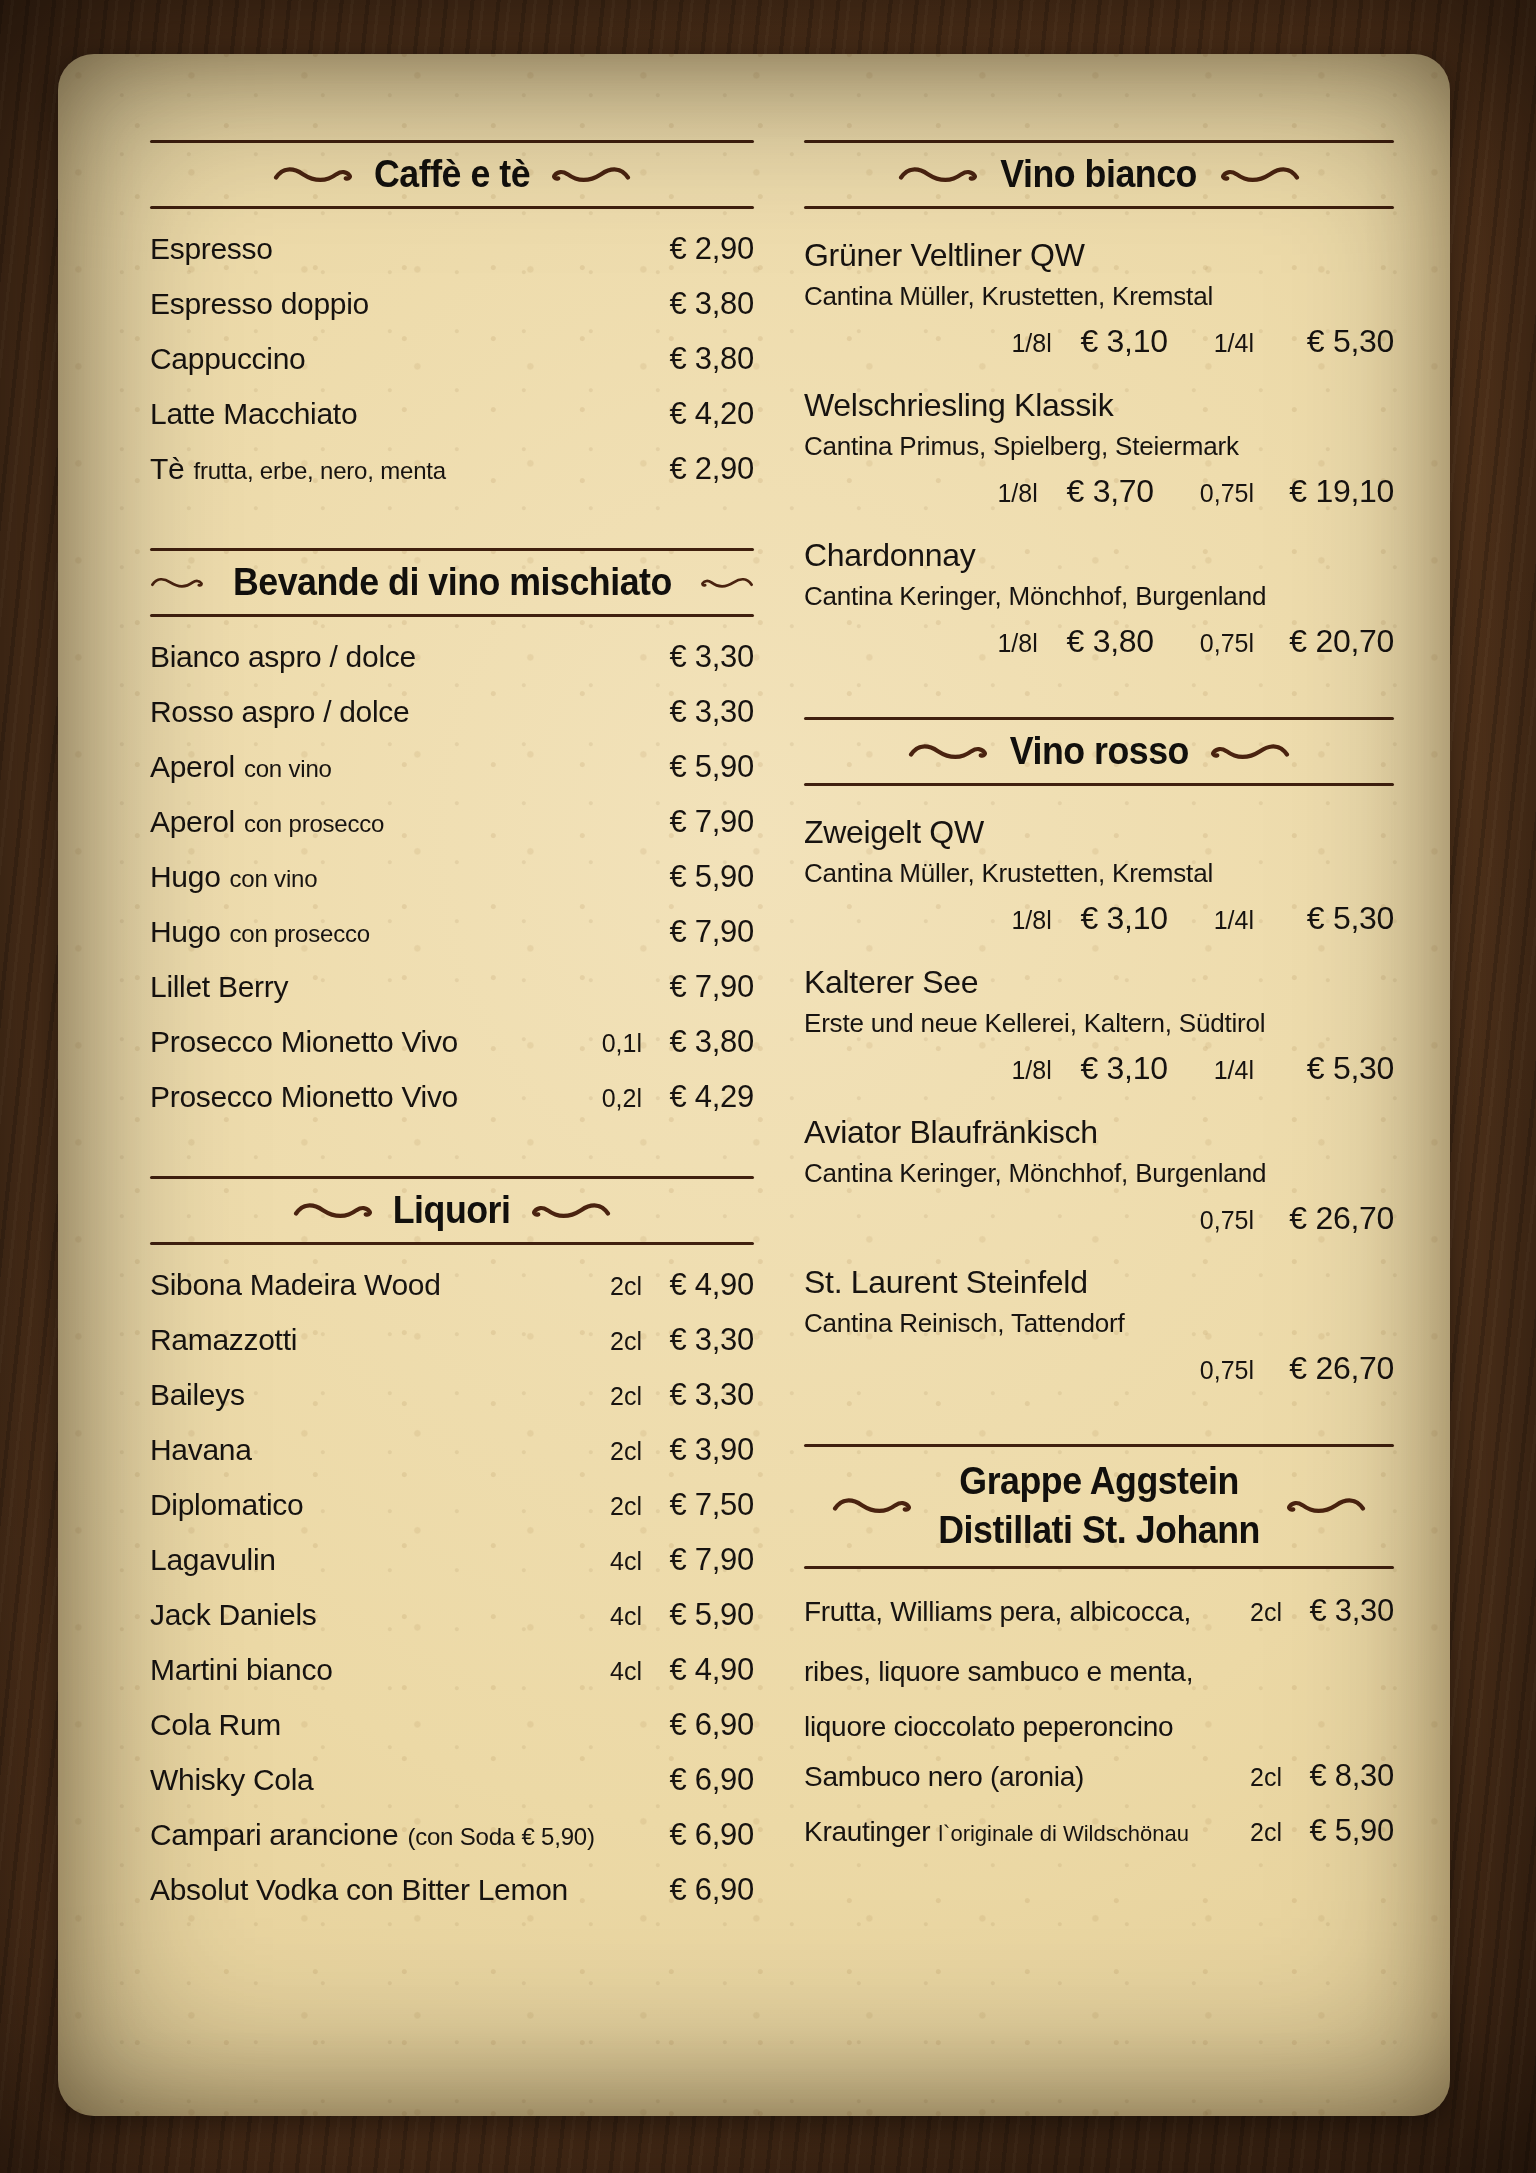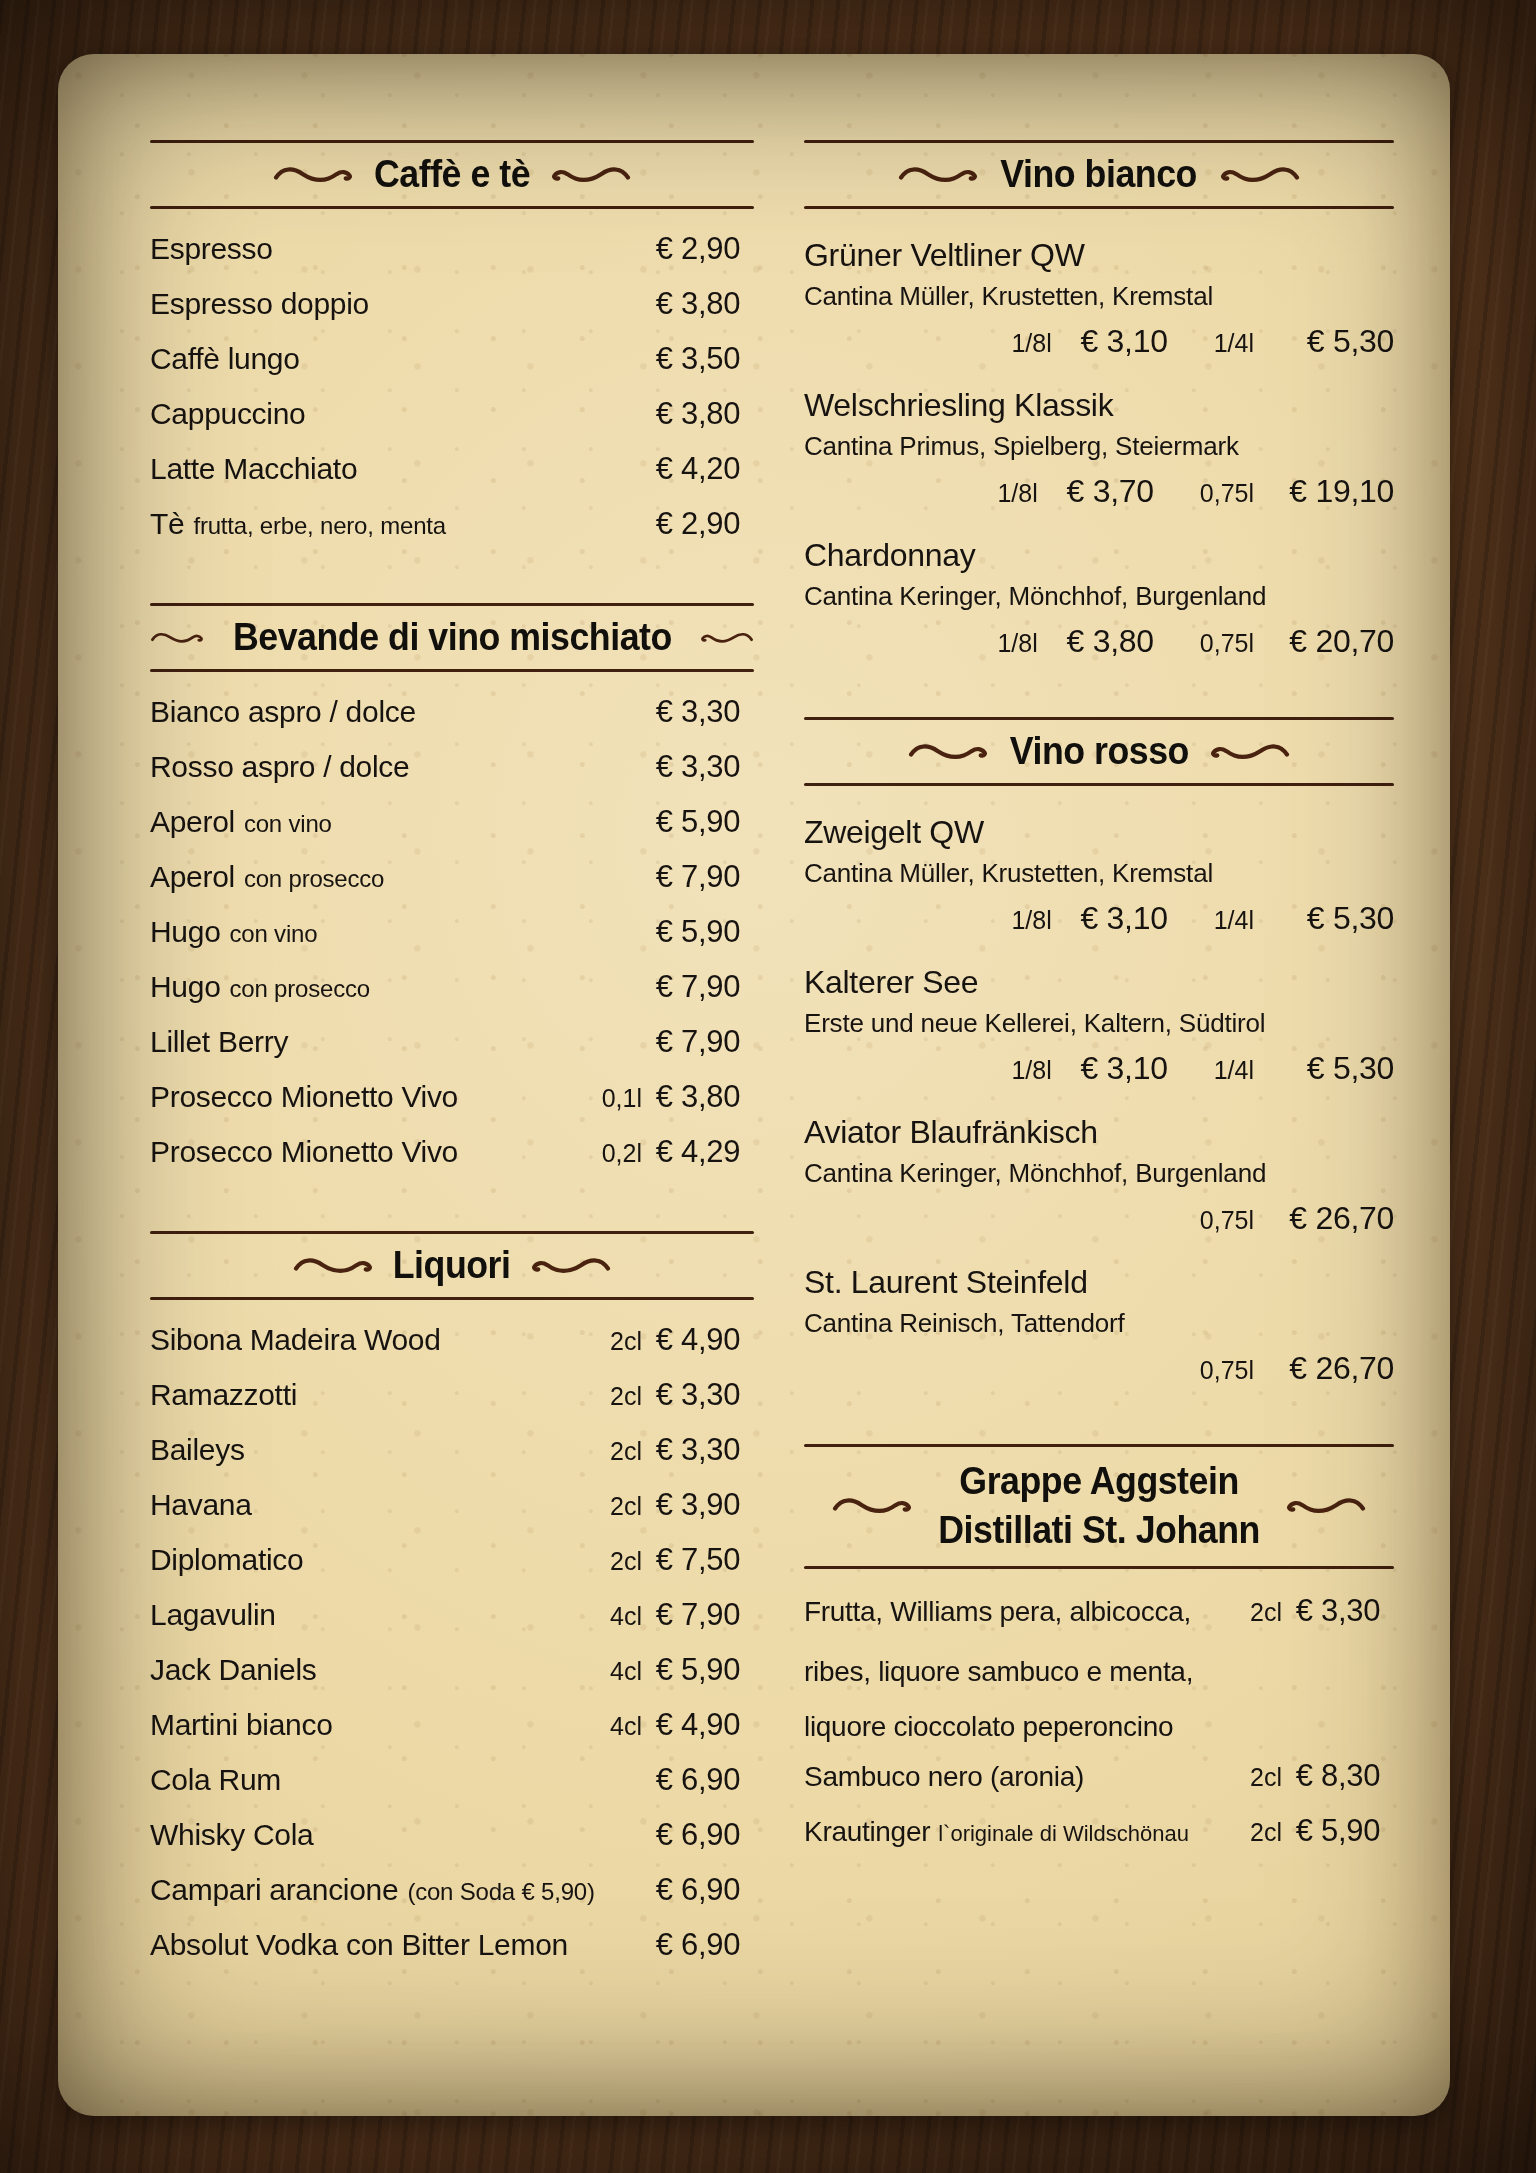--- a/index.html
+++ b/index.html
@@ -33,21 +33,21 @@
   .title2 span{display:block;font-size:38px;font-weight:700;color:#12100d;letter-spacing:-.5px;line-height:1.3;white-space:nowrap;}
   .swash{width:84px;height:26px;flex:0 0 auto;}
   .swash.flip{transform:scaleX(-1);}
   
   .items{margin-top:22px;}
   .row{display:flex;align-items:baseline;height:55px;white-space:nowrap;}
   .nm{font-size:30px;letter-spacing:-.3px;}
   .sfx{font-size:24px;margin-left:9px;letter-spacing:-.2px;}
   .fill{flex:1 1 auto;}
   .sz{font-size:25px;width:58px;text-align:right;flex:0 0 auto;}
-  .pr{font-size:31px;width:112px;text-align:center;flex:0 0 auto;letter-spacing:-.3px;}
+  .pr{font-size:31px;width:112px;text-align:right;flex:0 0 auto;letter-spacing:-.3px;}
   
   .wine{margin-top:14px;}
   .wine.firstw{margin-top:24px;}
   .wnm{font-size:32px;line-height:44px;letter-spacing:-.3px;white-space:nowrap;}
   .wcn{font-size:26px;line-height:38px;letter-spacing:-.2px;white-space:nowrap;}
   .wline{display:flex;justify-content:flex-end;align-items:baseline;line-height:52px;white-space:nowrap;}
   .wsz{font-size:25px;margin-right:12px;flex:0 0 auto;}
   .wsz.s2{margin-left:46px;}
   .wpr{font-size:32px;text-align:right;letter-spacing:-.3px;flex:0 0 auto;}
   .wp1{width:104px;}
@@ -87,26 +87,20 @@
                 <span class="sz"></span>
                 <span class="pr">€ 2,90</span>
               </div>
             <div class="row">
                 <span class="nm">Espresso doppio</span>
                 <span class="fill"></span>
                 <span class="sz"></span>
                 <span class="pr">€ 3,80</span>
               </div>
             <div class="row">
-                <span class="nm">Caffè lungo</span>
-                <span class="fill"></span>
-                <span class="sz"></span>
-                <span class="pr">€ 3,50</span>
-              </div>
-            <div class="row">
                 <span class="nm">Cappuccino</span>
                 <span class="fill"></span>
                 <span class="sz"></span>
                 <span class="pr">€ 3,80</span>
               </div>
             <div class="row">
                 <span class="nm">Latte Macchiato</span>
                 <span class="fill"></span>
                 <span class="sz"></span>
                 <span class="pr">€ 4,20</span>

